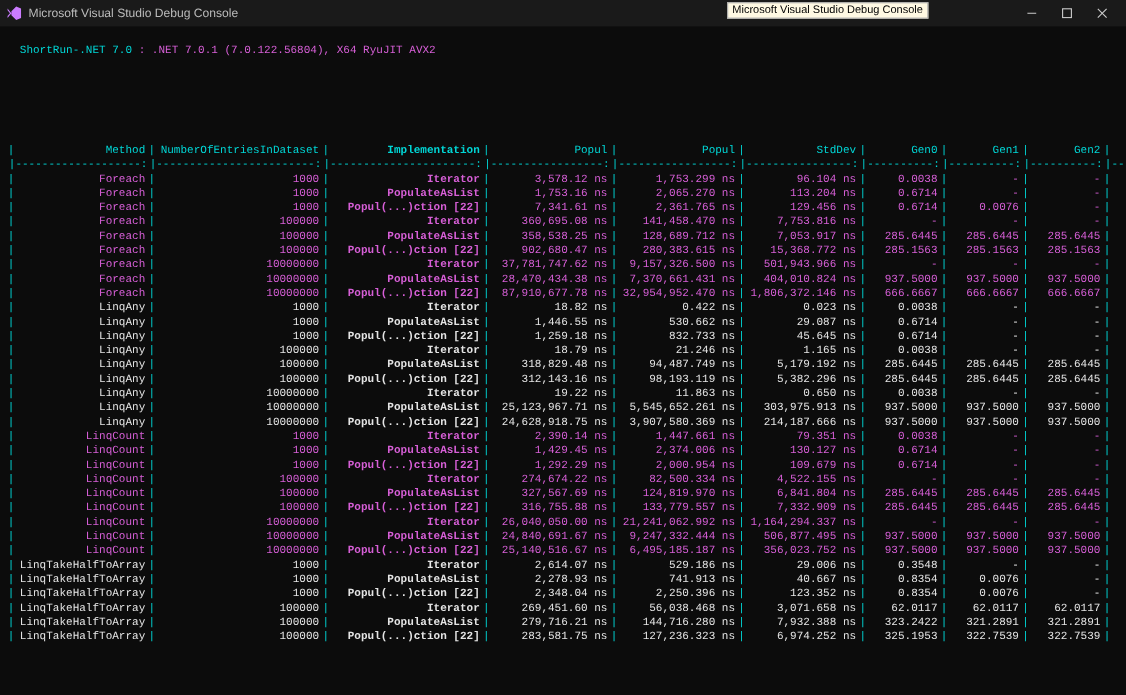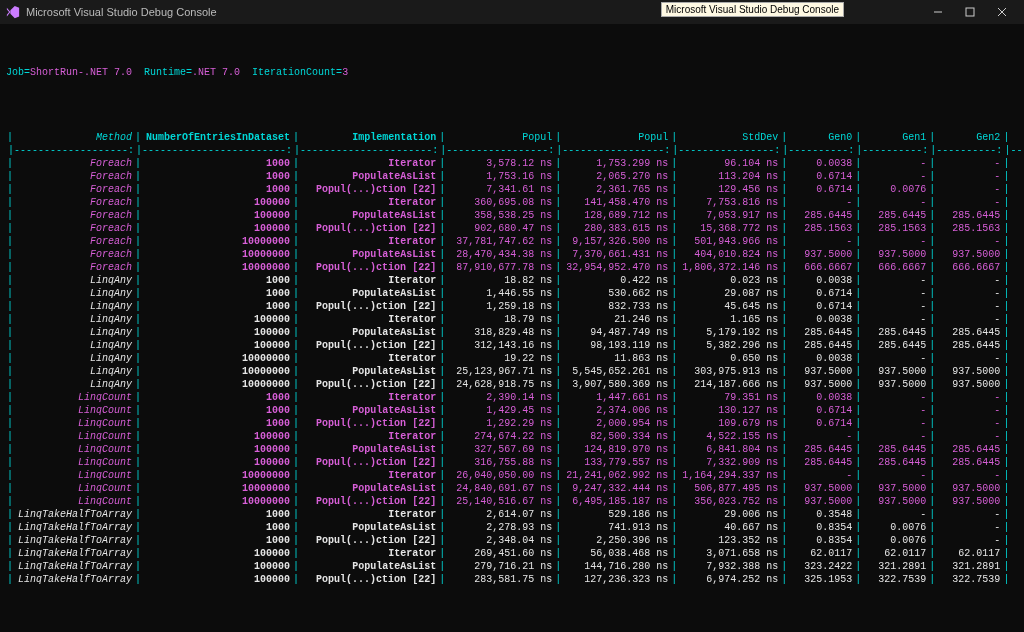--- a/index.html
+++ b/index.html
@@ -61,22 +61,22 @@
   th, td {
     padding: 0 2px;
     text-align: right;
     white-space: nowrap;
   }
   th { color: #00d7d7; font-weight: normal; }
   .sep { color: #00d7d7; padding: 0 1px; }
   .sep-row td { color: #00d7d7; padding: 0; }
   .mag { color: #d75fd7; }
   .wht { color: #e5e5e5; }
-  .col-method { min-width: 118px; font-style: italic; }
-  .col-entries { min-width: 150px; font-weight: bold; }
+  .col-method { min-width: 118px; }
+  .col-entries { min-width: 150px; }
   .col-impl { min-width: 138px; font-weight: bold; }
   .col-mean { min-width: 105px; }
   .col-error { min-width: 105px; }
   .col-stddev { min-width: 100px; margin-left: 23px; }
   .col-gen { min-width: 62px; }
   .col-alloc { min-width: 75px; }
 </style>
 </head>
 <body>
 
@@ -105,22 +105,22 @@
           <line x1="1" y1="1" x2="9" y2="9" stroke="#ccc"></line>
           <line x1="9" y1="1" x2="1" y2="9" stroke="#ccc"></line>
         </svg>
       </div>
   </div>
 </div>
 
 <div class="tooltip-badge">Microsoft Visual Studio Debug Console</div>
 
 <div class="terminal">
+<div class="header-line">  <span class="k">ShortRun-.NET 7.0</span> <span class="v">: .NET 7.0.1 (7.0.122.56804), X64 RyuJIT AVX2</span></div>
 <div>&nbsp;</div>
-<div class="header-line"><span class="k">Job=</span><span class="v">ShortRun-.NET 7.0</span>  <span class="k">Runtime=</span><span class="v">.NET 7.0</span>  <span class="k">IterationCount=</span><span class="v">3</span></div>
 <div>&nbsp;</div>
 
 <table>
 <thead>
 <tr>
   <td class="sep">|</td><th class="col-method">Method</th>
   <td class="sep">|</td><th class="col-entries">NumberOfEntriesInDataset</th>
   <td class="sep">|</td><th class="col-impl">Implementation</th>
   <td class="sep">|</td><th class="col-mean">Popul</th>
   <td class="sep">|</td><th class="col-error">Popul</th>

